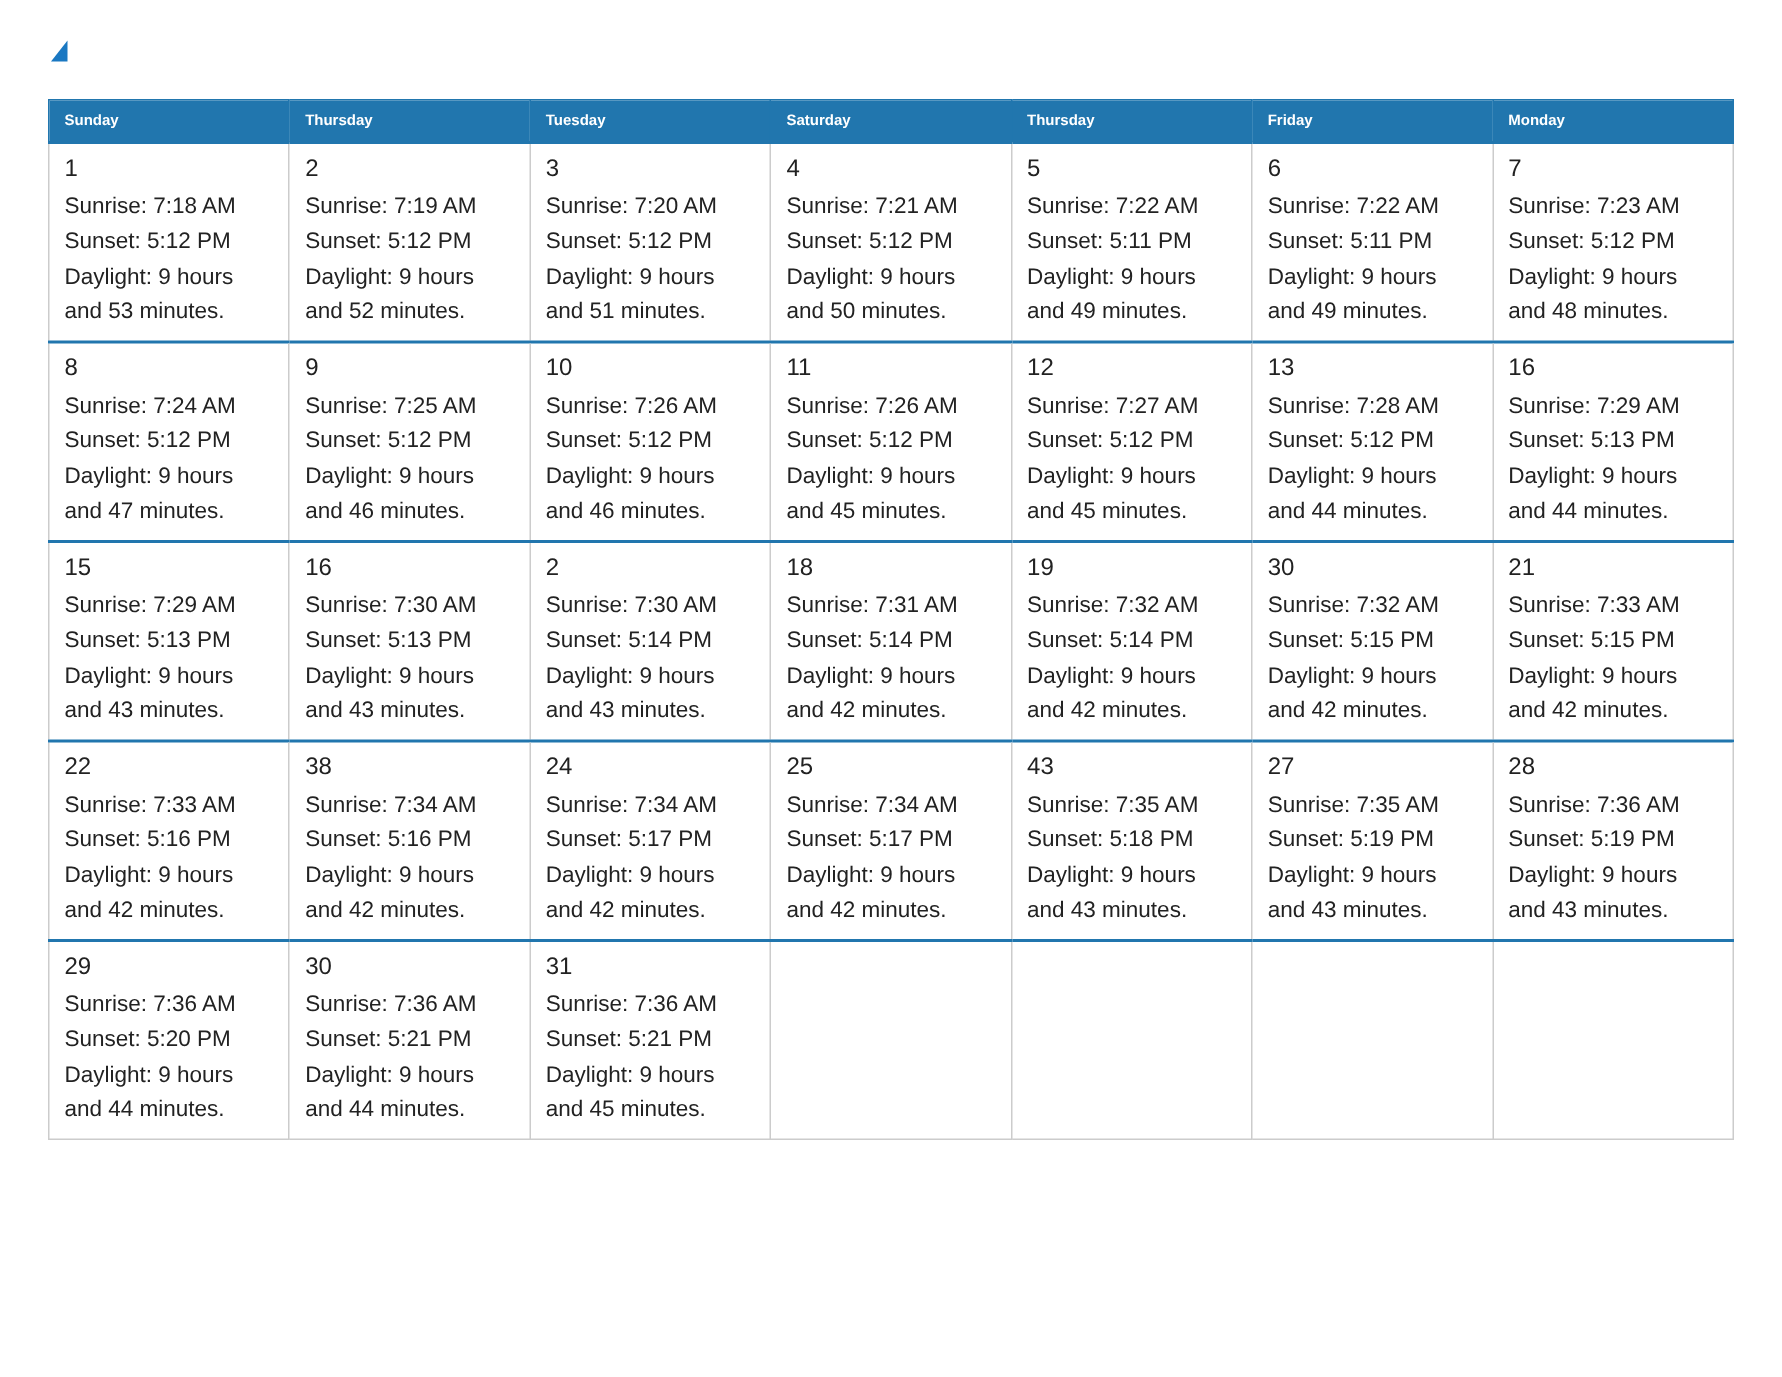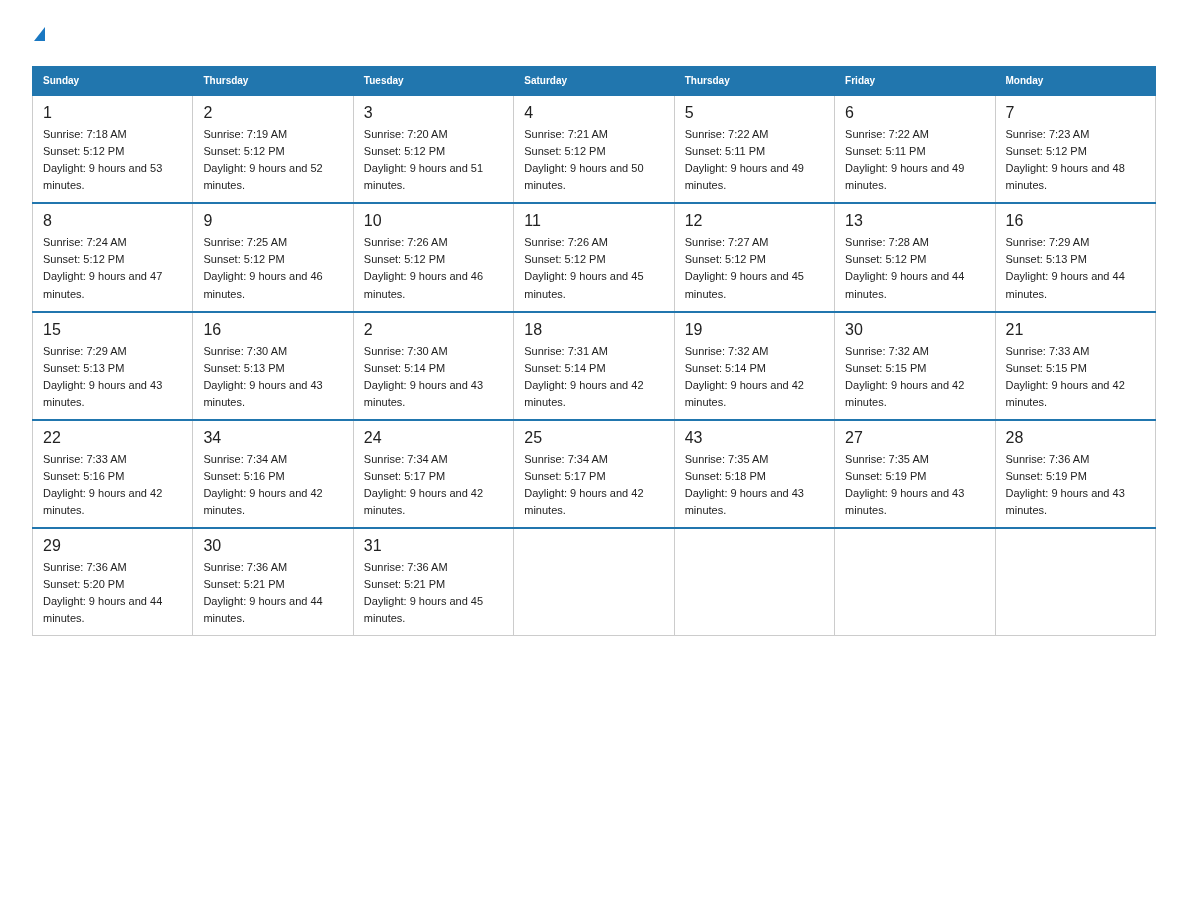--- a/index.html
+++ b/index.html
@@ -85,21 +85,21 @@
     .calendar-table tbody tr td {
       border-top: 2px solid #2176ae;
     }
     .day-number {
       font-size: 16px;
       font-weight: 400;
       display: block;
       margin-bottom: 4px;
     }
     .day-info {
-      font-size: 11px;
+      font-size: 15px;
       color: #222;
       line-height: 1.55;
     }
     .empty-cell {
       background: #fff;
     }
   </style>
 </head>
 <body>
 
@@ -218,21 +218,21 @@
           <span class="day-number">21</span>
           <span class="day-info">Sunrise: 7:33 AM<br>Sunset: 5:15 PM<br>Daylight: 9 hours and 42 minutes.</span>
         </td>
       </tr>
       <tr>
         <td>
           <span class="day-number">22</span>
           <span class="day-info">Sunrise: 7:33 AM<br>Sunset: 5:16 PM<br>Daylight: 9 hours and 42 minutes.</span>
         </td>
         <td>
-          <span class="day-number">34</span>
+          <span class="day-number">38</span>
           <span class="day-info">Sunrise: 7:34 AM<br>Sunset: 5:16 PM<br>Daylight: 9 hours and 42 minutes.</span>
         </td>
         <td>
           <span class="day-number">24</span>
           <span class="day-info">Sunrise: 7:34 AM<br>Sunset: 5:17 PM<br>Daylight: 9 hours and 42 minutes.</span>
         </td>
         <td>
           <span class="day-number">25</span>
           <span class="day-info">Sunrise: 7:34 AM<br>Sunset: 5:17 PM<br>Daylight: 9 hours and 42 minutes.</span>
         </td>

